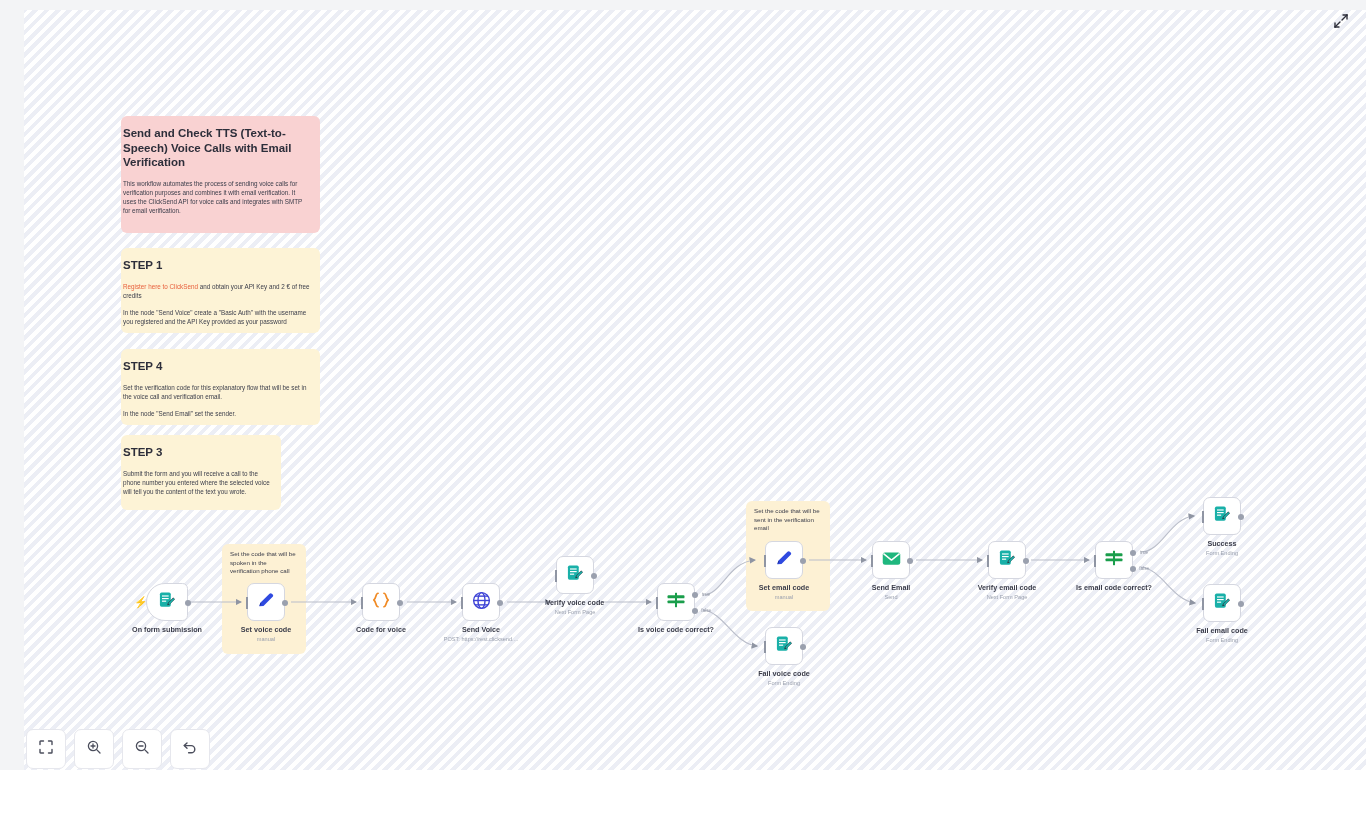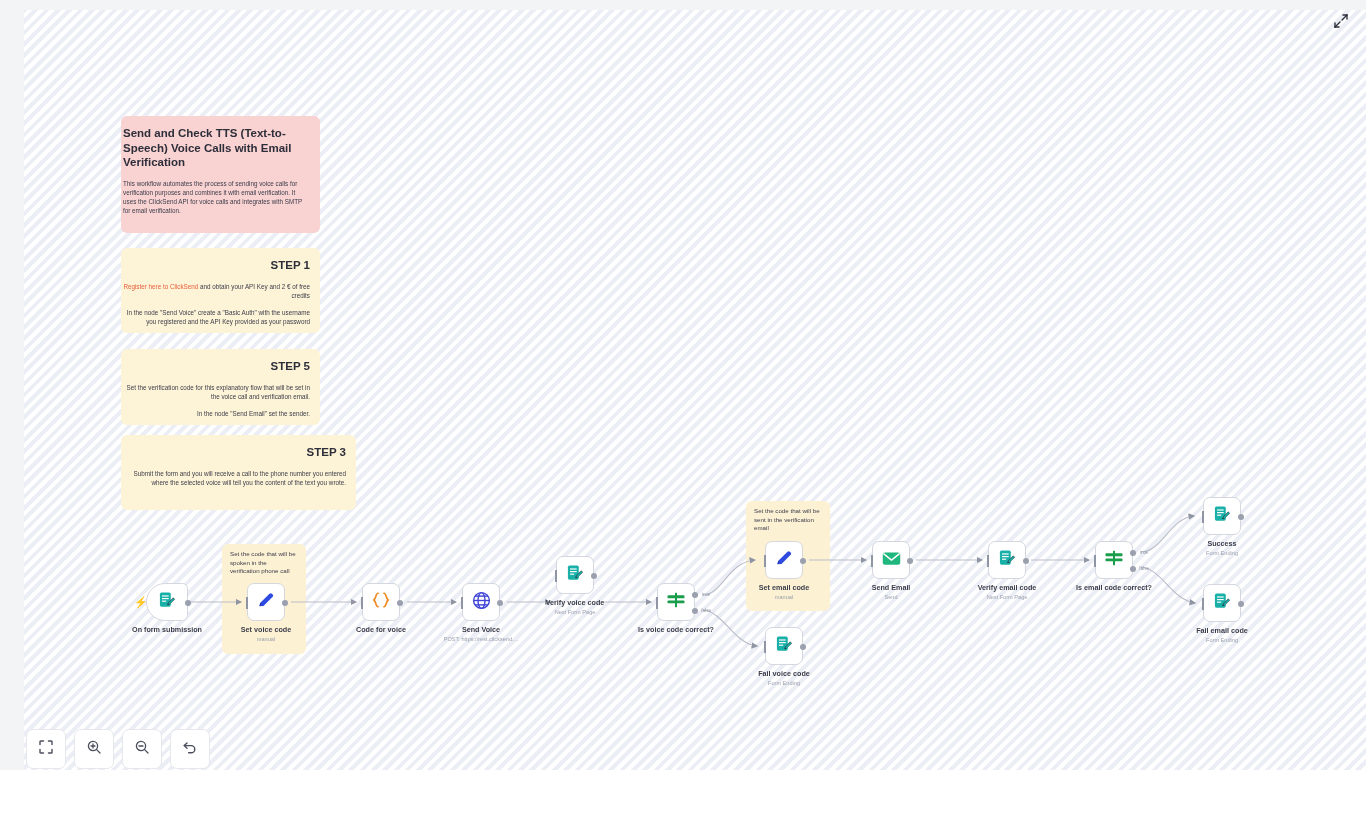--- a/index.html
+++ b/index.html
@@ -43,21 +43,21 @@
 
   
   .sticky{
     position:absolute;
     border-radius:6px;
     box-sizing:border-box;
     padding:10px 10px 10px 2px;
     overflow:hidden;
   }
   .sticky.pink{background:#f9d2d2;}
-  .sticky.yellow{background:#fdf3d6;text-align:right;}
+  .sticky.yellow{background:#fdf3d6;}
   .sticky h3{
     margin:0 0 9px 0;font-size:11.5px;line-height:14.5px;font-weight:700;color:#2d2e3a;
   }
   .sticky h4{
     margin:0 0 10px 0;font-size:11.5px;font-weight:700;color:#2d2e3a;line-height:14px;
   }
   .sticky p{
     margin:0 0 8px 0;font-size:6.3px;line-height:9px;color:#3b3d4a;
   }
   .sticky p:last-child{margin-bottom:0;}
@@ -151,26 +151,26 @@
     <p>This workflow automates the process of sending voice calls for verification purposes and combines it with email verification. It uses the ClickSend API for voice calls and integrates with SMTP for email verification.</p>
   </div>
 
   <div class="sticky yellow" style="left:121px;top:248px;width:199px;height:85px;">
     <h4>STEP 1</h4>
     <p><a href="#">Register here to ClickSend</a><span> and obtain your API Key and 2 € of free credits</span></p>
     <p>In the node "Send Voice" create a "Basic Auth" with the username you registered and the API Key provided as your password</p>
   </div>
 
   <div class="sticky yellow" style="left:121px;top:349px;width:199px;height:76px;">
-    <h4>STEP 5</h4>
+    <h4>STEP 4</h4>
     <p>Set the verification code for this explanatory flow that will be set in the voice call and verification email.</p>
     <p>In the node "Send Email" set the sender.</p>
   </div>
 
-  <div class="sticky yellow" style="left:121px;top:435px;width:235px;height:75px;">
+  <div class="sticky yellow" style="left:121px;top:435px;width:160px;height:75px;">
     <h4>STEP 3</h4>
     <p>Submit the form and you will receive a call to the phone number you entered where the selected voice will tell you the content of the text you wrote.</p>
   </div>
 
   <div class="node-sticky" style="left:222px;top:544px;width:84px;height:110px;">
     <div class="nt">Set the code that will be spoken in the verification phone call</div>
   </div>
 
   <div class="node-sticky" style="left:746px;top:501px;width:84px;height:110px;">
     <div class="nt">Set the code that will be sent in the verification email</div>

